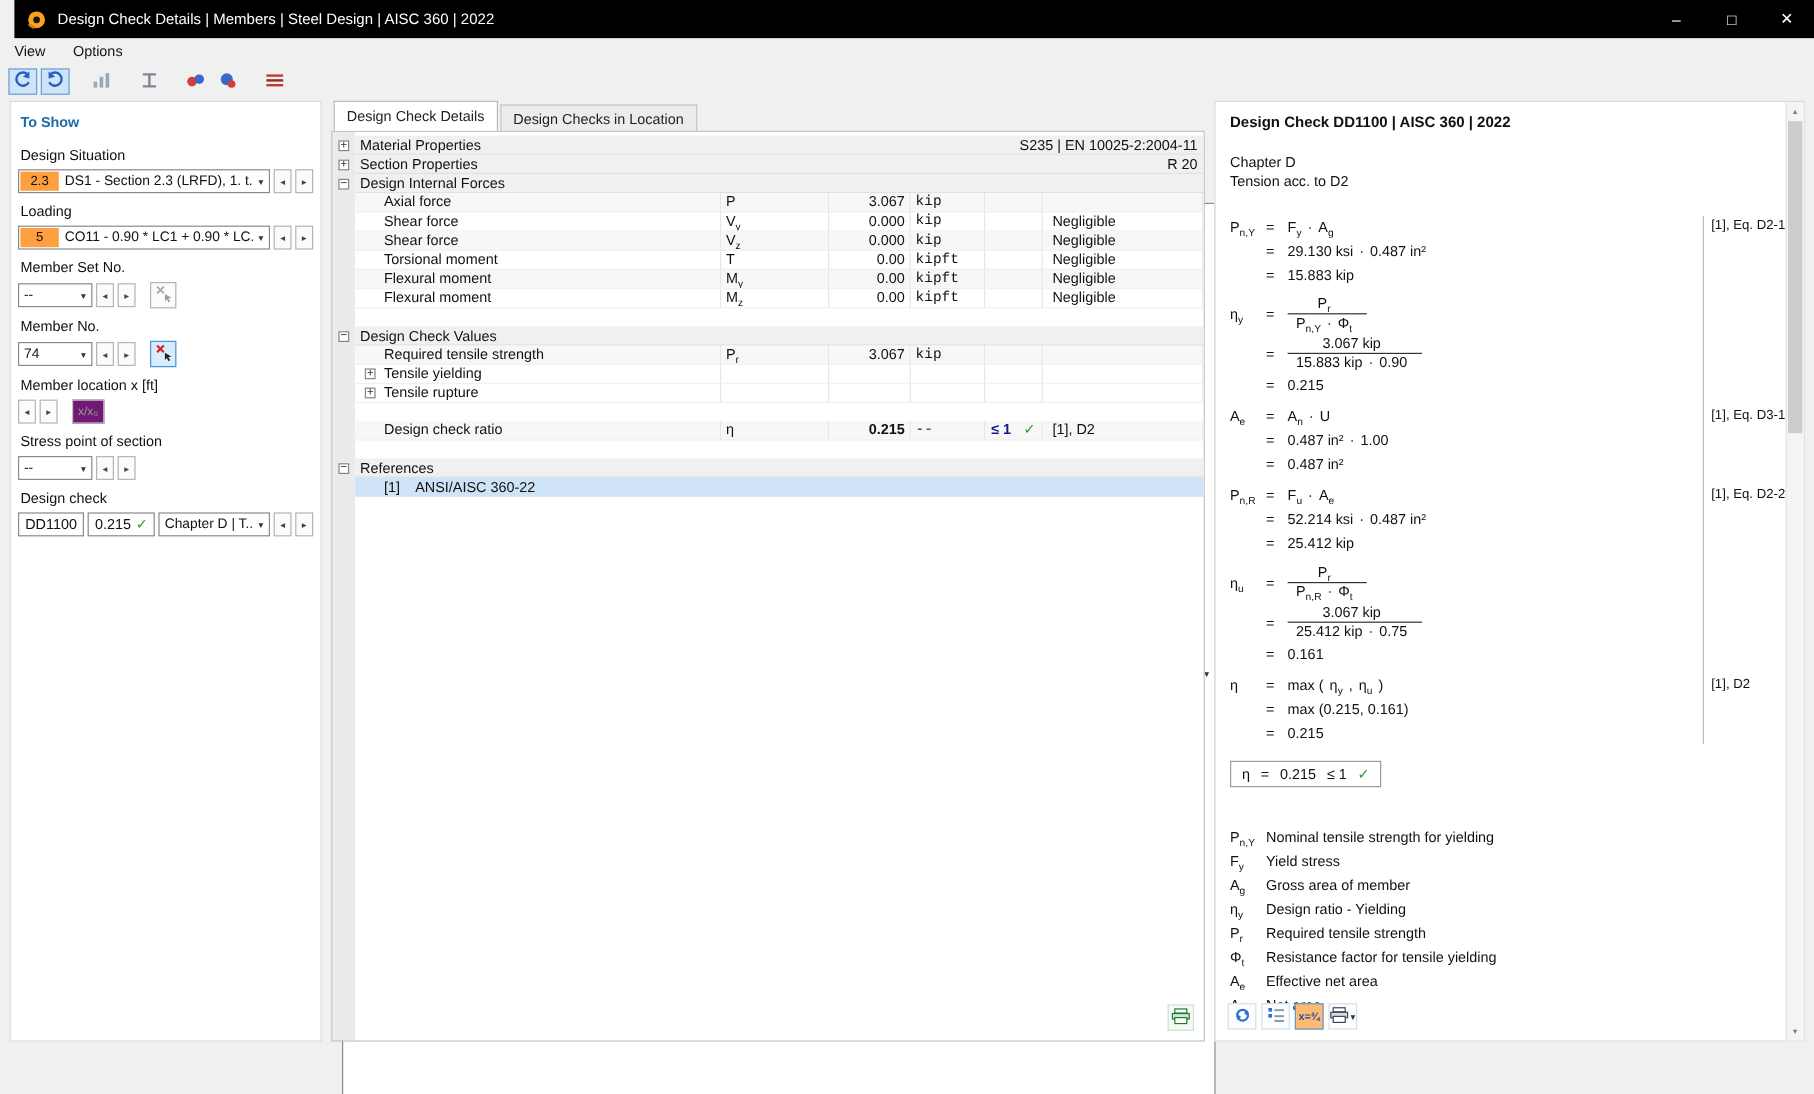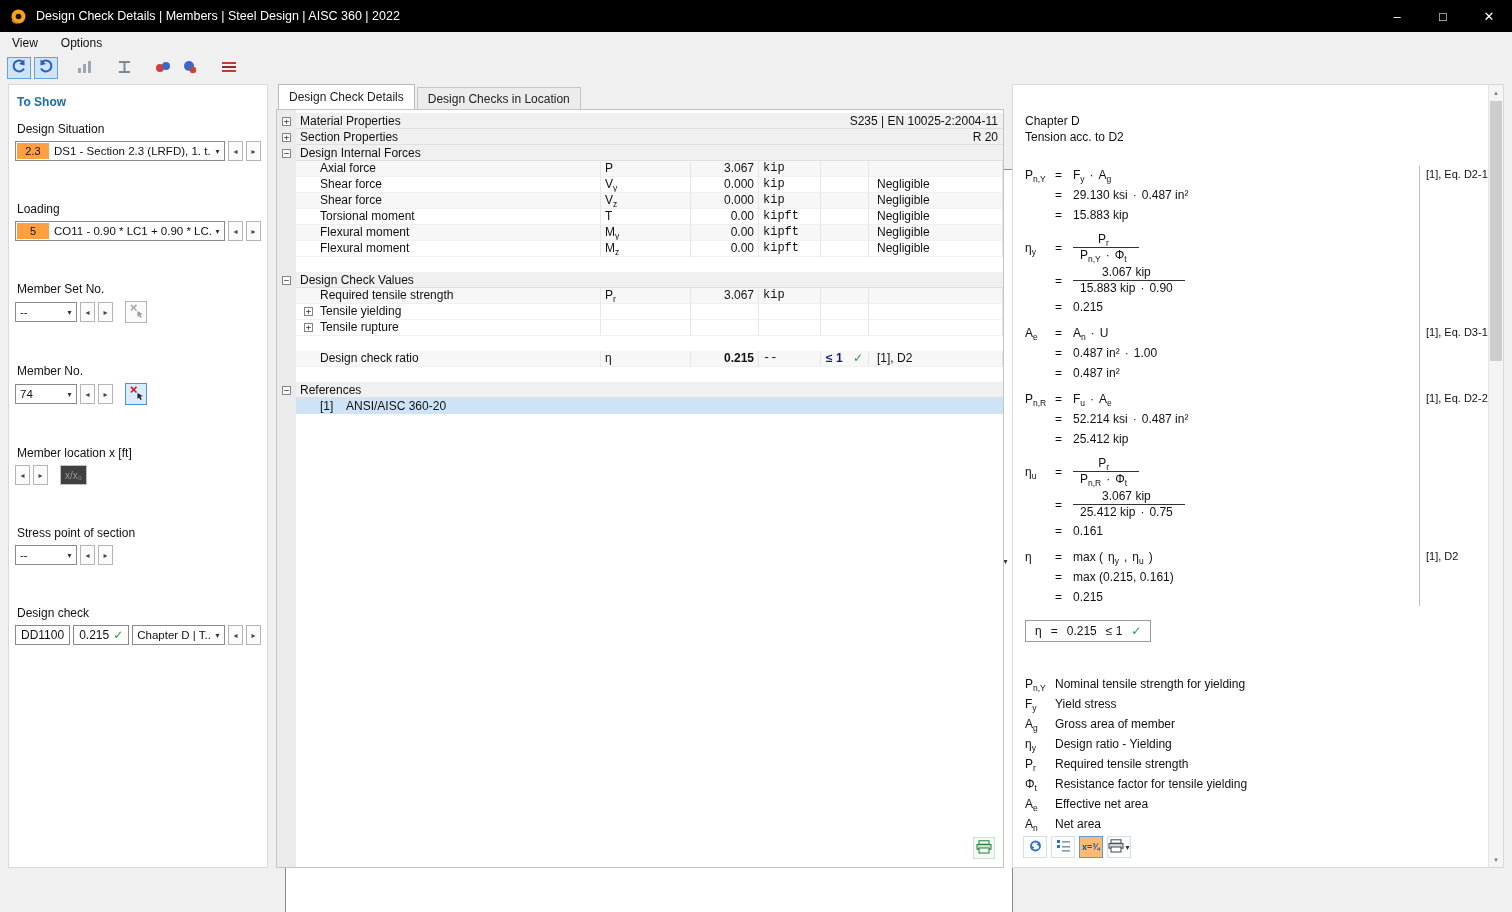--- a/index.html
+++ b/index.html
@@ -2,48 +2,48 @@
 <html><head>
 <meta charset="utf-8">
 <style>
   * { margin:0; padding:0; box-sizing:border-box; }
   html,body { background:#666; }
   #window {
     position:relative; width:1512px; height:912px; background:#f0f0f0; overflow:hidden;
     font-family:"Liberation Sans","DejaVu Sans",sans-serif; font-size:12px; color:#111;
   }
   
-  .titlebar{position:absolute;left:0;top:0;right:0;height:32px;background:#000;color:#fff;display:flex;align-items:center;}
+  .titlebar{position:absolute;left:12px;top:0;right:0;height:32px;background:#000;color:#fff;display:flex;align-items:center;}
   .app-icon{margin:0 9px 0 10px;display:flex;}
   .title{font-size:12.5px;}
   .win-controls{margin-left:auto;display:flex;height:100%;}
   .win-btn{width:46px;display:flex;align-items:center;justify-content:center;font-size:13px;color:#fff;cursor:default;}
   
   .menubar{position:absolute;top:32px;left:0;right:0;height:22px;background:#f0f0f0;display:flex;align-items:center;padding-left:9px;gap:17px;}
   .menu-item{padding:2px 3px;}
   .toolbar{position:absolute;top:54px;left:0;right:0;height:28px;background:#f0f0f0;display:flex;align-items:center;padding-left:7px;gap:3px;}
   .tbtn{width:24px;height:22px;display:flex;align-items:center;justify-content:center;border:1px solid transparent;}
   .tbtn.active{background:#cfe4f8;border-color:#66a0d8;}
   .tgap{width:9px;}
   
   .lp{position:absolute;left:8px;top:84px;width:260px;height:784px;background:#fff;border:1px solid #d9d9d9;padding:9px 6px;}
   .lp-header{color:#1b6ca8;font-weight:bold;margin:1px 0 13px 2px;}
-  .lp-group{margin-bottom:41px;}
+  .lp-group{margin-bottom:8px;}
   .lp-label{margin:0 0 5px 2px;}
   .lp-row{display:flex;align-items:center;gap:3px;}
   .combo{height:20px;border:1px solid #8a8a8a;background:#fff;display:flex;align-items:center;flex:1;min-width:0;}
   .combo.small{flex:0 0 62px;}
   .combo.mid{flex:0 0 100px;}
   .badge{flex:0 0 32px;align-self:stretch;margin:1px;background:#ffa040;display:flex;align-items:center;justify-content:center;font-size:11px;color:#101010;}
   .combo-text{flex:1;padding:0 4px;white-space:nowrap;overflow:hidden;font-size:11.5px;}
   .caret{flex:0 0 13px;text-align:center;font-size:8px;color:#333;}
   .nav{flex:0 0 15px;height:20px;border:1px solid #b5b5b5;background:#fbfbfb;font-size:8px;display:flex;align-items:center;justify-content:center;color:#444;}
   .icon-btn{flex:0 0 22px;height:22px;border:1px solid #b5b5b5;background:#fbfbfb;display:flex;align-items:center;justify-content:center;margin-left:9px;}
   .icon-btn.active{background:#d9ecfc;border-color:#4d93d8;}
-  .aux-btn{height:20px;border:1px solid #c0c0c0;background:#404040;color:#9a9a9a;font-size:10px;padding:0 4px;margin-left:9px;display:flex;align-items:center;}
+  .aux-btn{height:20px;border:1px solid #c0c0c0;background:#701a75;color:#9a9a9a;font-size:10px;padding:0 4px;margin-left:9px;display:flex;align-items:center;}
   .vbox{height:20px;border:1px solid #8a8a8a;background:#fff;display:flex;align-items:center;padding:0 5px;white-space:nowrap;}
   .vbox.dd{flex:0 0 52px;}
   .vbox.ratio{flex:0 0 56px;gap:4px;}
   .okmark{color:#18a236;font-weight:bold;}
   
   .mid{position:absolute;left:276px;top:84px;width:728px;height:784px;}
   .tabstrip{height:25px;display:flex;align-items:flex-end;padding-left:2px;}
   .tab{height:22px;display:flex;align-items:center;padding:0 10px;border:1px solid #c6c6c6;border-bottom:none;background:#ececec;margin-right:2px;color:#222;}
   .tab.active{background:#fff;height:25px;border-color:#b9b9b9;position:relative;z-index:2;}
   .mid-body{position:absolute;top:25px;left:0;right:0;bottom:0;border:1px solid #c4c4c4;background:linear-gradient(to right,#ebebeb 19px,#ffffff 19px);}
@@ -462,37 +462,38 @@
             </div>
             <div class="rcontent">
               <span class="glabel">References</span>
             </div>
           </div>
           <div class="trow ref selected">
             <div class="gcell"></div>
             <div class="rcontent">
               <div class="refcell">
                 <span class="refnum">[1]</span>
-                <span>ANSI/AISC 360-20</span>
+                <span>ANSI/AISC 360-22</span>
               </div>
             </div>
           </div>
         </div>
       <span class="mid-print">
           <span><svg width="16" height="14" viewBox="0 0 16 14">
               <rect x="3" y="0.8" width="10" height="3.4" fill="#fff" stroke="#1f7a33"></rect>
               <rect x="1" y="4.6" width="14" height="4.6" fill="#cfe6cf" stroke="#1f7a33"></rect>
               <rect x="3" y="8" width="10" height="5" fill="#fff" stroke="#1f7a33"></rect>
             </svg></span>
         </span>
     </div>
   </section>
 
   <section class="rp">
     <div class="rp-content">
+      <div class="rp-title">Design Check DD1100 | AISC 360 | 2022</div>
       <div class="rp-chapter">Chapter D</div>
       <div class="rp-sub">Tension acc. to D2</div>
 
       <div class="formulas">
         <div class="fsep"></div>
       <div class="fblock">
             <span class="fref">[1], Eq. D2-1</span>
             <div class="fline">
               <span class="flhs"><span class="ft">P<sub>n,Y</sub></span></span>
               <span class="feq">=</span>

